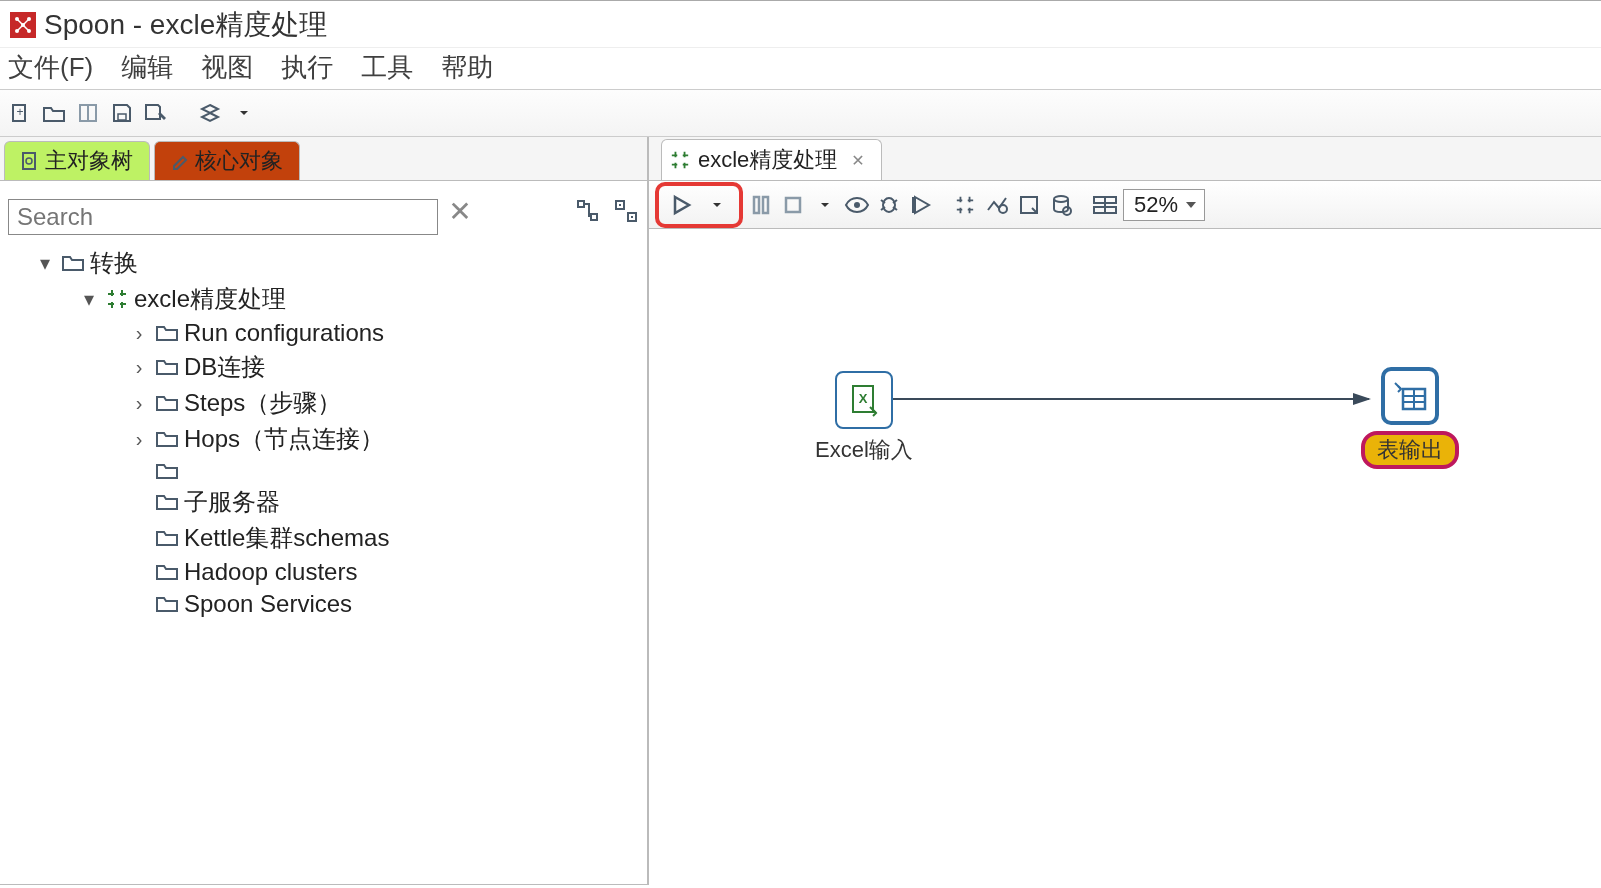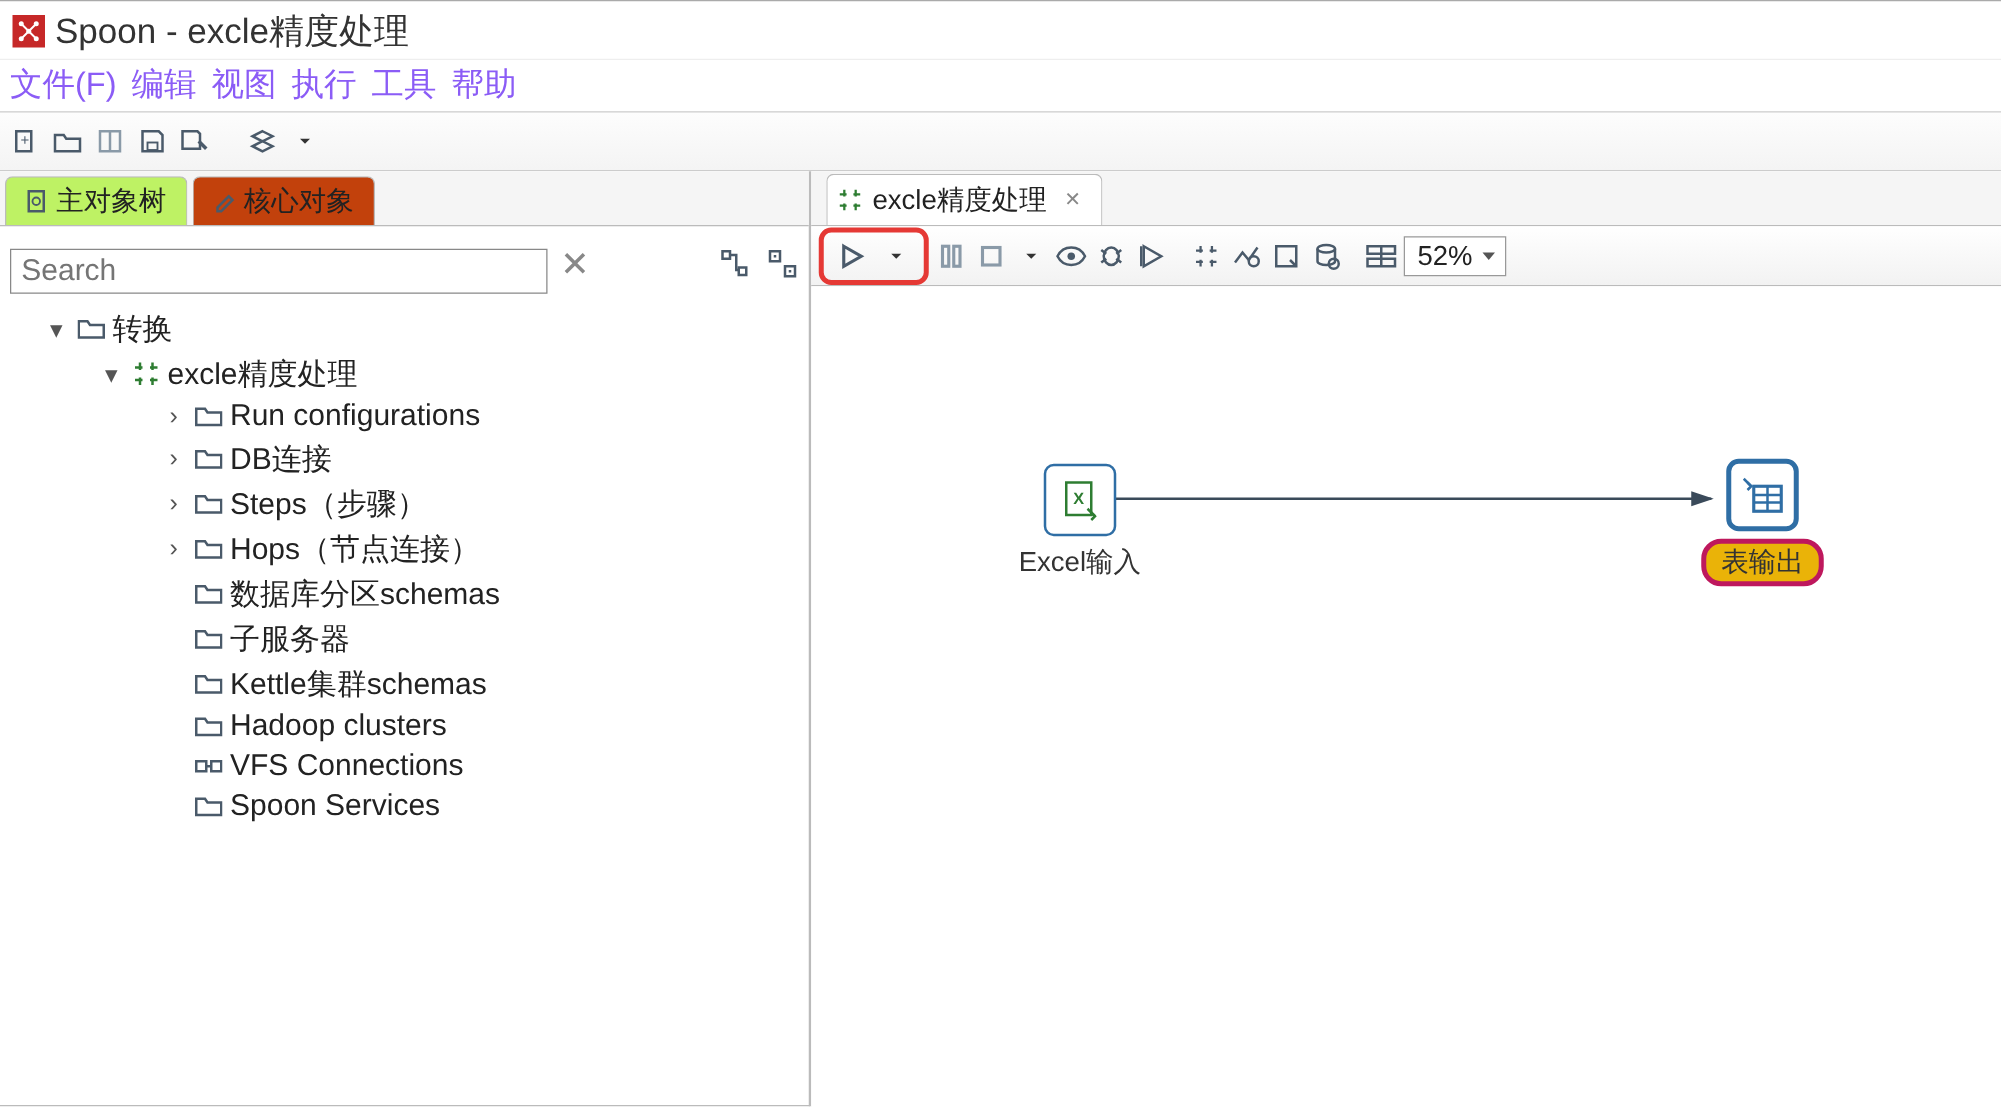--- a/index.html
+++ b/index.html
@@ -26,24 +26,24 @@
   width: 26px; height:26px;
   background:#c62828;
   margin-right:8px;
   display:inline-flex;align-items:center;justify-content:center;
   color:#fff;
   font-size:14px;
 }
 .title-text { font-size: 28px; color:#333; }
 .menubar {
   display:flex;
-  gap: 12px;
+  gap: 28px;
   padding: 2px 8px 4px 8px;
   font-size: 26px;
-  color:#8b5cf6;
+  color:#404040;
 }
 .menubar > div { cursor:pointer; }
 .toolbar {
   display:flex;
   align-items:center;
   gap:6px;
   padding: 2px 6px;
   height:48px;
   border-top: 1px solid #ccc;
   border-bottom: 1px solid #ccc;
@@ -387,21 +387,20 @@
           </span>
         <span>Hops（节点连接）</span>
       </div>
       <div class="tree-row indent-3">
         <span class="expander">&nbsp;</span>
         <span class="folder-icon">
             <svg width="22" height="18" viewBox="0 0 22 18">
               <path d="M1 3h7l2 3h11v10H1z" fill="none" stroke="#4a5a6a" stroke-width="2"></path>
             </svg>
           </span>
-        <span>数据库分区schemas</span>
       </div>
       <div class="tree-row indent-3">
         <span class="expander">&nbsp;</span>
         <span class="folder-icon">
             <svg width="22" height="18" viewBox="0 0 22 18">
               <path d="M1 3h7l2 3h11v10H1z" fill="none" stroke="#4a5a6a" stroke-width="2"></path>
             </svg>
           </span>
         <span>子服务器</span>
       </div>
@@ -415,31 +414,20 @@
         <span>Kettle集群schemas</span>
       </div>
       <div class="tree-row indent-3">
         <span class="expander">&nbsp;</span>
         <span class="folder-icon">
             <svg width="22" height="18" viewBox="0 0 22 18">
               <path d="M1 3h7l2 3h11v10H1z" fill="none" stroke="#4a5a6a" stroke-width="2"></path>
             </svg>
           </span>
         <span>Hadoop clusters</span>
-      </div>
-      <div class="tree-row indent-3">
-        <span class="expander">&nbsp;</span>
-        <span class="folder-icon">
-            <svg width="22" height="18" viewBox="0 0 22 18">
-              <rect x="1" y="5" width="8" height="8" fill="none" stroke="#4a5a6a" stroke-width="2"></rect>
-              <rect x="13" y="5" width="8" height="8" fill="none" stroke="#4a5a6a" stroke-width="2"></rect>
-              <line x1="9" y1="9" x2="13" y2="9" stroke="#4a5a6a" stroke-width="2"></line>
-            </svg>
-          </span>
-        <span>VFS Connections</span>
       </div>
       <div class="tree-row indent-3">
         <span class="expander">&nbsp;</span>
         <span class="folder-icon">
             <svg width="22" height="18" viewBox="0 0 22 18">
               <path d="M1 3h7l2 3h11v10H1z" fill="none" stroke="#4a5a6a" stroke-width="2"></path>
             </svg>
           </span>
         <span>Spoon Services</span>
       </div>

